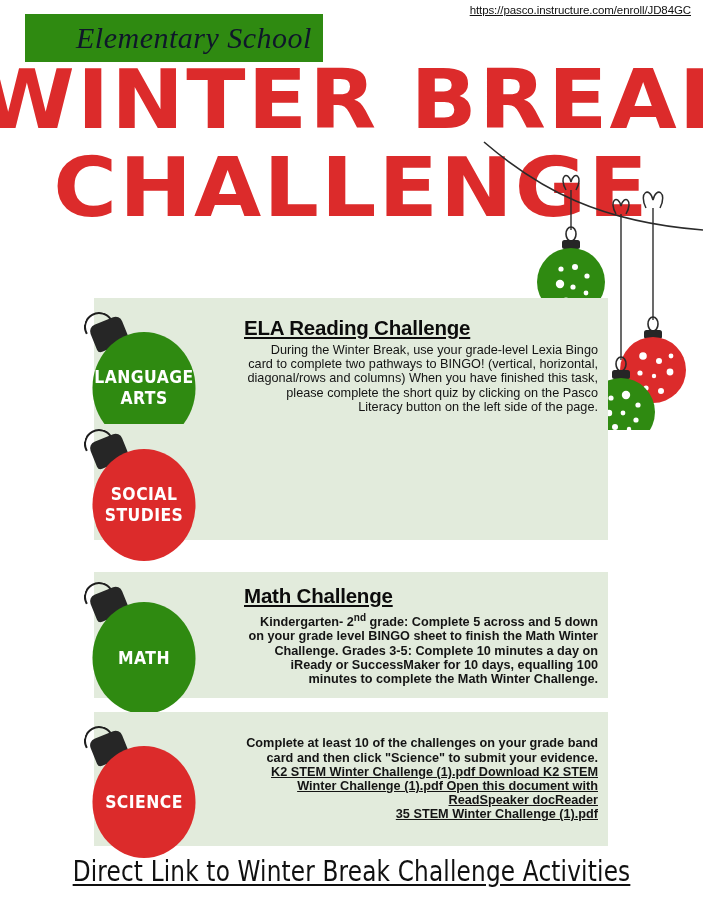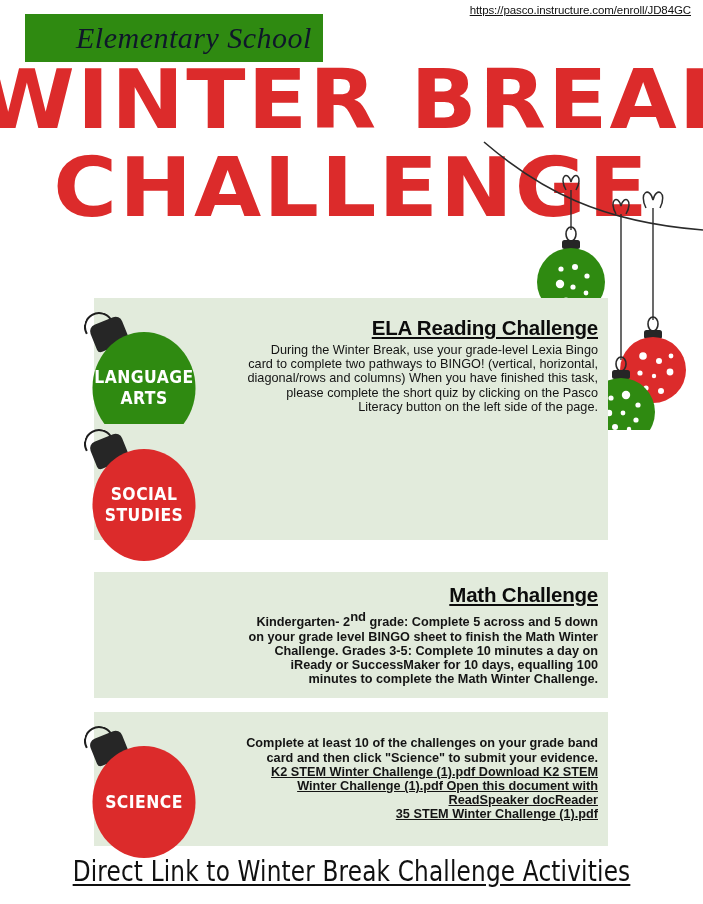--- a/index.html
+++ b/index.html
@@ -121,32 +121,31 @@
     justify-content:center;
   }
   .c-head{
     font-family:"Liberation Sans", sans-serif;
     font-weight:bold;
     font-size:20.5px;
     color:#0c0c0c;
     text-decoration:underline;
     letter-spacing:-0.2px;
     margin-bottom:3px;
-    text-align:right;
   }
   .c-body{
     font-family:"Liberation Sans", sans-serif;
     font-size:12.7px;
     line-height:14.2px;
     color:#141414;
     text-align:right;
   }
   .c-body.bold{ font-weight:bold; }
   .c-body .lnk{ text-decoration:underline; }
-  .c-body sup{ font-size:13px; vertical-align:super; }
+  .c-body sup{ font-size:10px; vertical-align:super; }
 
   
   .footer{
     position:absolute; left:0; top:855px; width:703px;
     text-align:center;
     color:#101010;
     font-family:"DejaVu Sans Condensed","DejaVu Sans", sans-serif;
     font-size:28px;
     line-height:34px;
     letter-spacing:0.2px;
@@ -257,20 +256,27 @@
     <div class="badge-circle" style="background:#DC2B2B">
       <span>
         <span>SOCIAL</span><br>
         <span>STUDIES</span>
       </span>
     </div>
   </div>
 </div>
 
 <div class="row r2">
+  <div class="badge-wrap">
+    <div class="badge-loop"></div>
+    <div class="badge-cap"></div>
+    <div class="badge-circle" style="background:#2f8a11">
+      <span>MATH</span>
+    </div>
+  </div>
   <div class="content">
     <div class="c-head">Math Challenge</div>
     <div class="c-body bold"><span>Kindergarten- 2</span><sup>nd</sup><span> grade: Complete 5 across and 5 down on your grade level BINGO sheet to finish the Math Winter Challenge. Grades 3-5: Complete 10 minutes a day on iReady or SuccessMaker for 10 days, equalling 100 minutes to complete the Math Winter Challenge.</span></div>
   </div>
 </div>
 
 <div class="row r3">
   <div class="badge-wrap">
     <div class="badge-loop"></div>
     <div class="badge-cap"></div>

